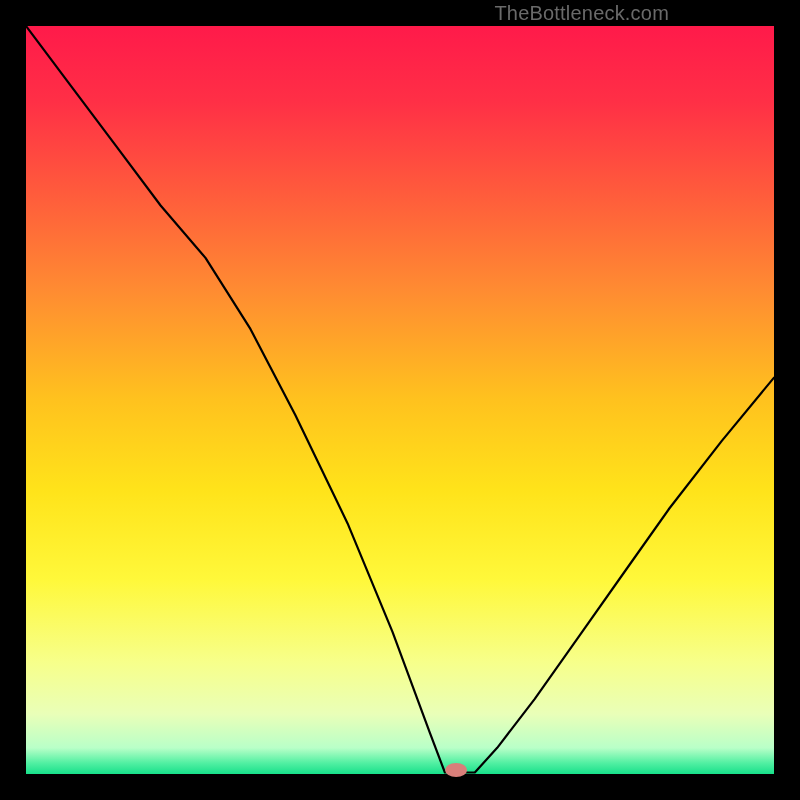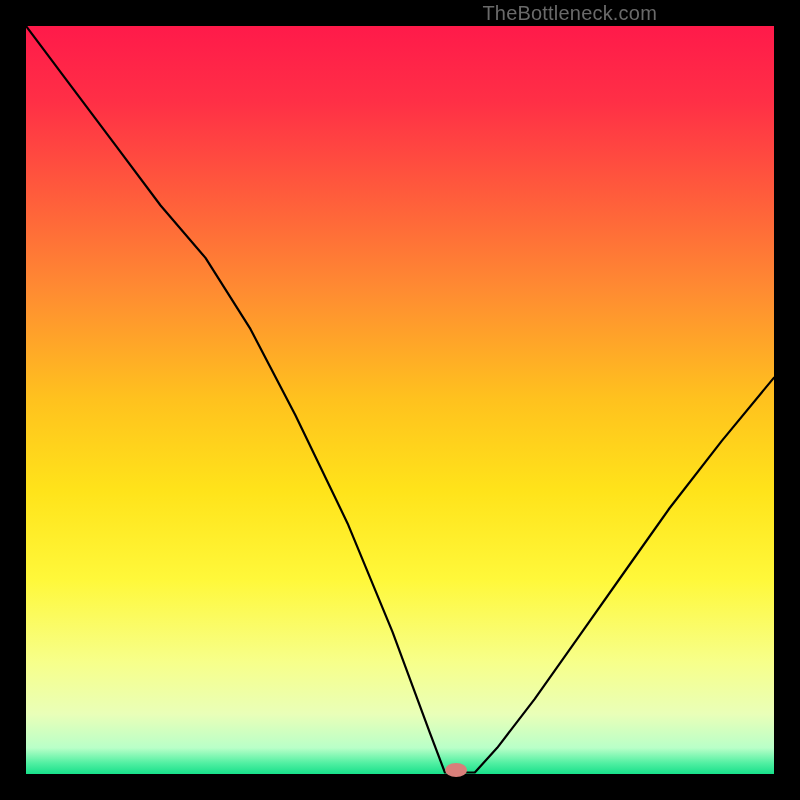--- a/index.html
+++ b/index.html
@@ -9,20 +9,21 @@
     height: 800px;
     background: #000;
     overflow: hidden;
     font-family: Arial, Helvetica, sans-serif;
   }
   .stage {
     position: relative;
     width: 669px;
     height: 800px;
     background: #000;
+    padding-left: 12px;
   }
   .watermark {
     position: absolute;
     top: 2px;
     right: 12px;
     color: #6a6a6a;
     font-size: 20px;
     font-weight: 500;
     letter-spacing: 0.2px;
     z-index: 5;

